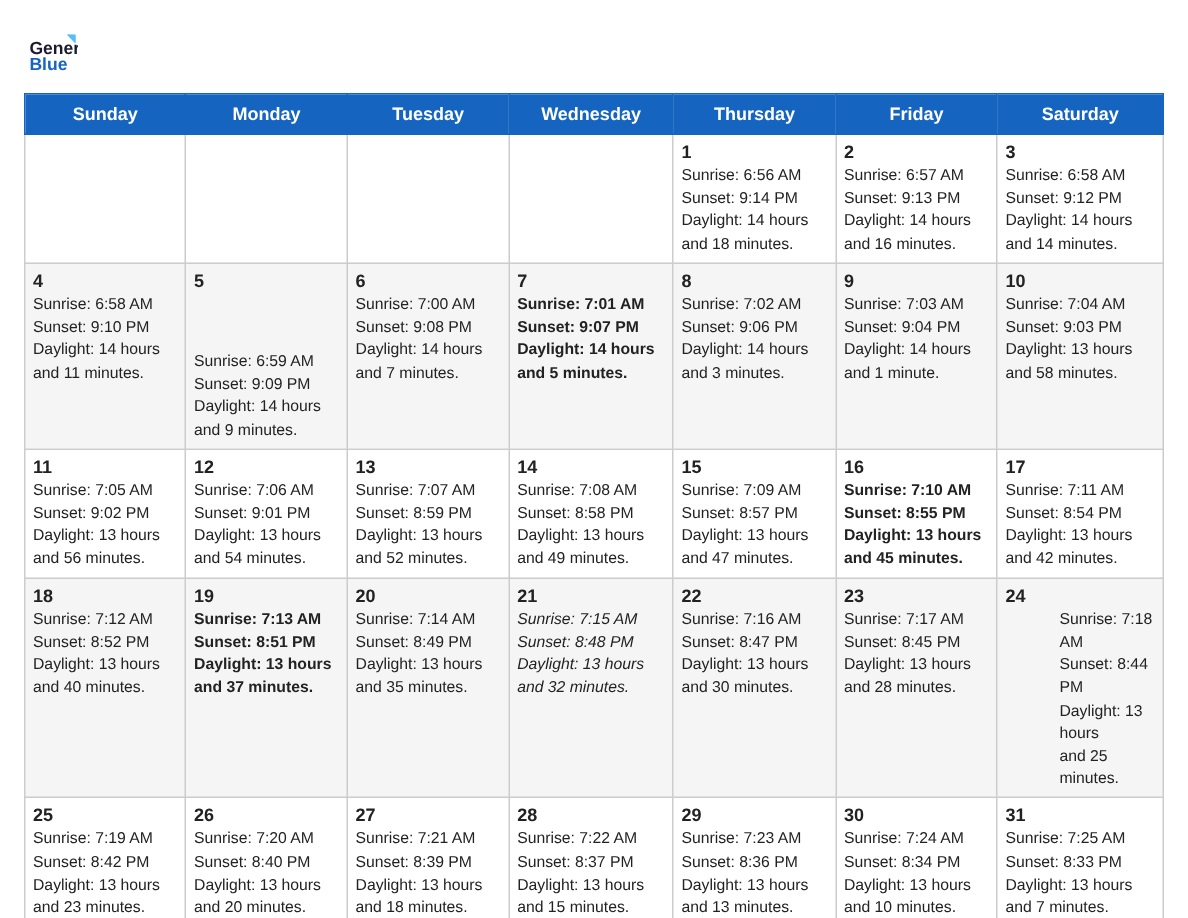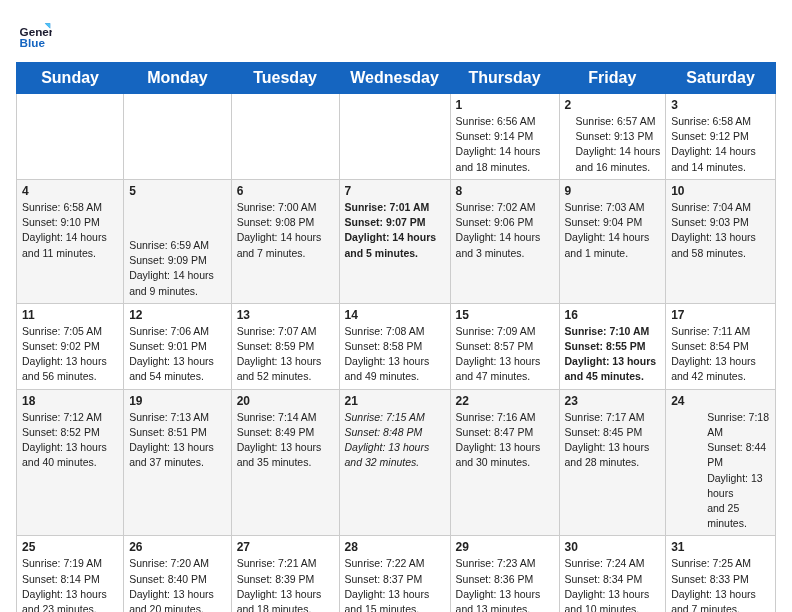--- a/index.html
+++ b/index.html
@@ -37,21 +37,21 @@
       font-size: 15px;
       color: #555;
     }
     table {
       width: 100%;
       border-collapse: collapse;
     }
     thead tr th {
       background: #1565c0;
       color: #fff;
-      font-size: 16px;
+      font-size: 12px;
       font-weight: bold;
       padding: 6px 4px;
       text-align: center;
       border: 1px solid #1565c0;
     }
     tbody tr td {
       border: 1px solid #ccc;
       vertical-align: top;
       padding: 4px 5px;
       font-size: 10.5px;
@@ -119,21 +119,21 @@
         <td class="empty"></td>
         <td>
           <span class="day-num">1</span>
           <div class="cell-content" style="white-space: pre-line;">Sunrise: 6:56 AM
 Sunset: 9:14 PM
 Daylight: 14 hours
 and 18 minutes.</div>
         </td>
         <td>
           <span class="day-num">2</span>
-          <div class="cell-content" style="white-space: pre-line; margin-left: 11px;">Sunrise: 6:57 AM
+          <div class="cell-content" style="white-space: pre-line;">Sunrise: 6:57 AM
 Sunset: 9:13 PM
 Daylight: 14 hours
 and 16 minutes.</div>
         </td>
         <td>
           <span class="day-num">3</span>
           <div class="cell-content" style="white-space: pre-line;">Sunrise: 6:58 AM
 Sunset: 9:12 PM
 Daylight: 14 hours
 and 14 minutes.</div>
@@ -244,21 +244,21 @@
       <tr>
         <td>
           <span class="day-num">18</span>
           <div class="cell-content" style="white-space: pre-line;">Sunrise: 7:12 AM
 Sunset: 8:52 PM
 Daylight: 13 hours
 and 40 minutes.</div>
         </td>
         <td>
           <span class="day-num">19</span>
-          <div class="cell-content" style="white-space: pre-line;">Sunrise: 7:13 AM
+          <div class="cell-content" style="white-space: pre-line; font-weight: bold;">Sunrise: 7:13 AM
 Sunset: 8:51 PM
 Daylight: 13 hours
 and 37 minutes.</div>
         </td>
         <td>
           <span class="day-num">20</span>
           <div class="cell-content" style="white-space: pre-line;">Sunrise: 7:14 AM
 Sunset: 8:49 PM
 Daylight: 13 hours
 and 35 minutes.</div>
@@ -289,21 +289,21 @@
           <div class="cell-content" style="white-space: pre-line; margin-left: 36px;">Sunrise: 7:18 AM
 Sunset: 8:44 PM
 Daylight: 13 hours
 and 25 minutes.</div>
         </td>
       </tr>
       <tr>
         <td>
           <span class="day-num">25</span>
           <div class="cell-content" style="white-space: pre-line;">Sunrise: 7:19 AM
-Sunset: 8:14 PM
+Sunset: 8:42 PM
 Daylight: 13 hours
 and 23 minutes.</div>
         </td>
         <td>
           <span class="day-num">26</span>
           <div class="cell-content" style="white-space: pre-line;">Sunrise: 7:20 AM
 Sunset: 8:40 PM
 Daylight: 13 hours
 and 20 minutes.</div>
         </td>

